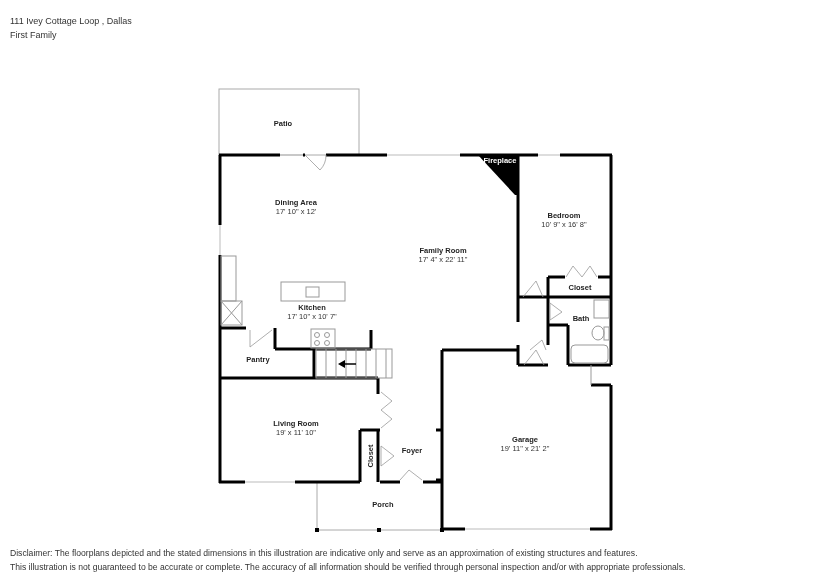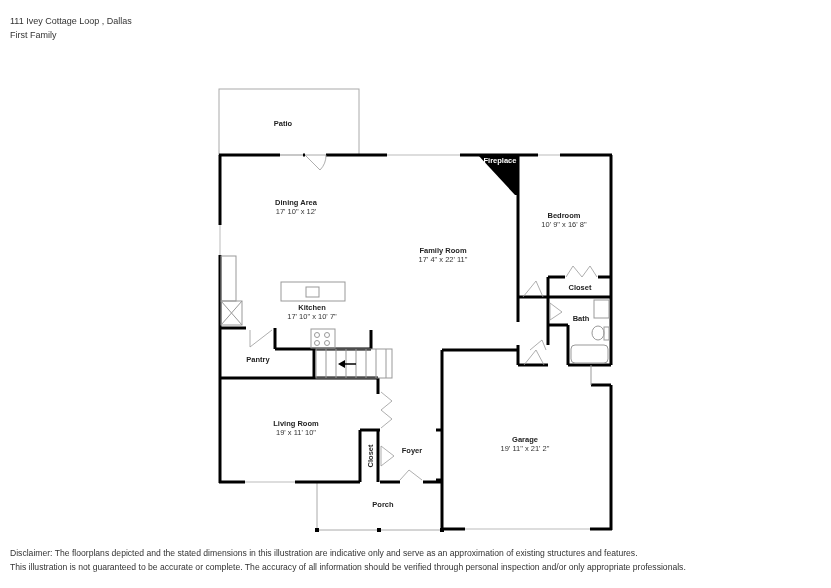--- a/index.html
+++ b/index.html
@@ -182,13 +182,13 @@
 
   <text class="room-name" x="412" y="453">Foyer</text>
 
   <text class="room-name" x="525" y="442">Garage</text>
   <text class="room-dim" x="525" y="451">19' 11" x 21' 2"</text>
 
   <text class="room-name" x="383" y="507">Porch</text>
 </svg>
 
 <div class="disc" id="disc1">Disclaimer: The floorplans depicted and the stated dimensions in this illustration are indicative only and serve as an approximation of existing structures and features.</div>
-<div class="disc" id="disc2">This illustration is not guaranteed to be accurate or complete. The accuracy of all information should be verified through personal inspection and/or only appropriate professionals.</div>
+<div class="disc" id="disc2">This illustration is not guaranteed to be accurate or complete. The accuracy of all information should be verified through personal inspection and/or with appropriate professionals.</div>
 
 </body></html>

